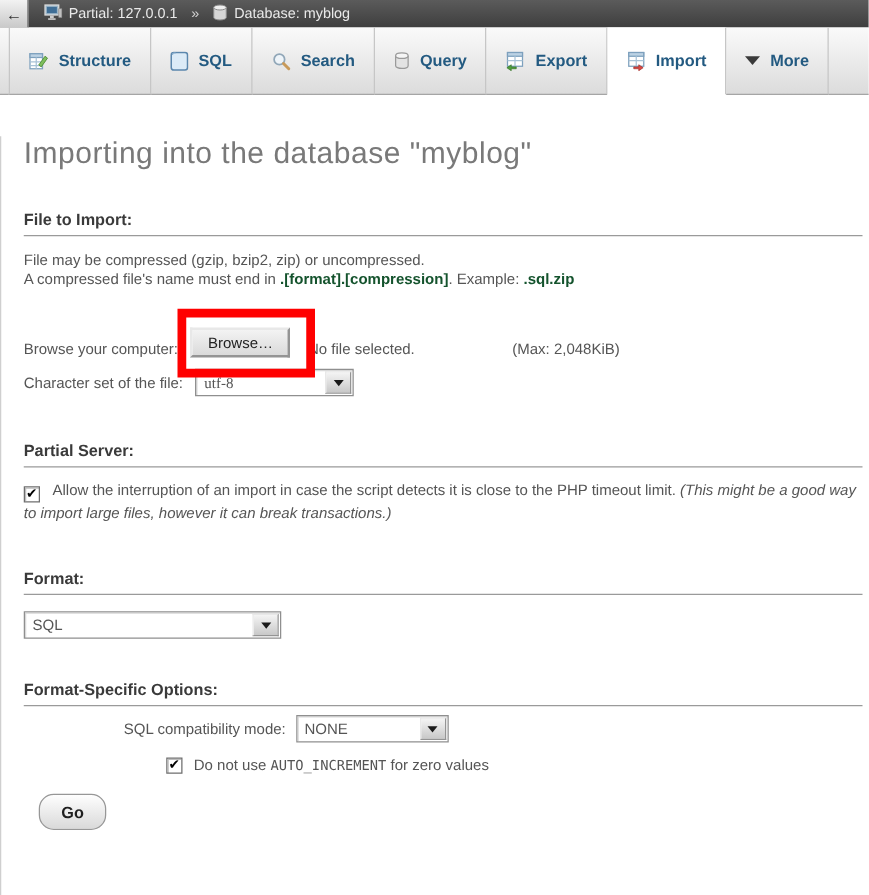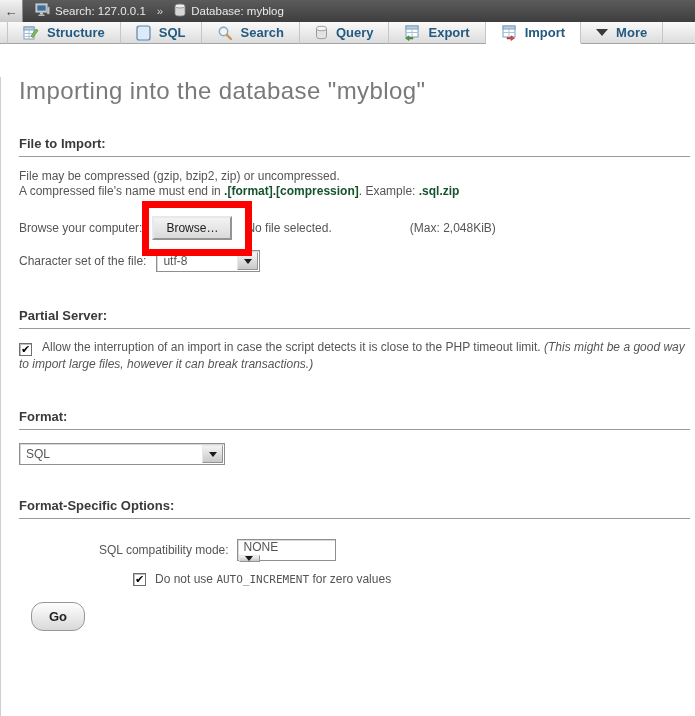--- a/index.html
+++ b/index.html
@@ -20,21 +20,21 @@
     background:linear-gradient(#f2f2f2,#c9c9c9);
     border-right:1px solid #8d8d8d;
     display:flex; align-items:center; justify-content:center;
     color:#333; font-size:13px; cursor:pointer;
   }
   .crumb { display:flex; align-items:center; gap:5px; margin-left:12px; }
   .crumb-sep { margin:0 6px; color:#cfcfcf; }
 
   
   .tabbar {
-    height:22px; display:flex; align-items:stretch;
+    height:54px; display:flex; align-items:stretch;
     background:linear-gradient(#fafafa,#dbdbdb);
     justify-content:flex-end;
   }
   .tab-lead { width:7px; border-bottom:1px solid #a5a5a5; }
   .tab-filler { flex:1; border-bottom:1px solid #a5a5a5; }
   .tab {
     display:flex; align-items:center; gap:8px; padding:0 15px;
     font-size:13px; font-weight:bold; color:#235a81;
     border-right:1px solid #c6c6c6; border-bottom:1px solid #a5a5a5;
     cursor:pointer; white-space:nowrap;
@@ -66,21 +66,21 @@
   .sh-file { margin-top:31px; }
   .sh-partial { margin-top:36px; }
   .sh-format { margin-top:37px; }
   .sh-fso { margin-top:33px; }
 
   .body-text { font-size:12px; color:#555; line-height:15px; }
   .mt12 { margin-top:12px; }
   b.dark { color:#14532d; }
 
   .row { display:flex; align-items:center; font-size:12px; color:#555; }
-  .browse-row { margin-top:16px; height:26px; }
+  .browse-row { margin-top:29px; height:26px;align-items:flex-end; }
   .charset-row { margin-top:9px; }
 
   
   .classic-btn {
     height:24px; padding:0 12px; font-size:12px; color:#222;
     background:linear-gradient(#f3f3f3,#dadada);
     border:2px outset #e8e8e8; cursor:pointer;
     font-family:"Liberation Sans","DejaVu Sans",sans-serif;
   }
   .browse-wrap { position:relative; display:inline-block; margin:0 14px 0 10px; }
@@ -133,22 +133,22 @@
   .spin-buttons { width:28px; display:flex; flex-direction:column; gap:1px; margin-right:2px; }
   .spin-btn {
     height:10px; background:linear-gradient(#f2f2f2,#cdcdcd);
     border:1px outset #e4e4e4; display:flex; align-items:center; justify-content:center;
     cursor:pointer;
   }
   .tri-up { width:0; height:0; border-left:3px solid transparent; border-right:3px solid transparent; border-bottom:4px solid #222; }
   .tri-dn { width:0; height:0; border-left:3px solid transparent; border-right:3px solid transparent; border-top:4px solid #222; }
 
   .format-select-row { margin-top:13px; }
-  .compat-row { margin-top:20px; margin-left:80px; }
-  .compat-row .select-widget { margin-left:8px;flex-direction:column; }
+  .compat-row { margin-top:7px; margin-left:80px; }
+  .compat-row .select-widget { margin-left:8px; }
   .autoinc-row { margin-top:11px; margin-left:114px; font-size:12px; color:#555; display:flex; align-items:center; }
   .autoinc-row .checkbox { margin-right:9px; }
   code.mono {
     font-family:"DejaVu Sans Mono","Liberation Mono",monospace;
     font-size:11px; color:#555;
   }
 
   .go-btn {
     margin:16px 0 0 12px; padding:6px 17px; font-size:13px; font-weight:bold;
     color:#1f1f1f; background:linear-gradient(#fefefe,#d9d9d9);
@@ -166,21 +166,21 @@
   <div class="crumb">
     <span class="icon">
       <svg width="15" height="14" viewBox="0 0 15 14">
           <rect x="1" y="1" width="11" height="8" fill="#9db6c8" stroke="#dddddd"></rect>
           <rect x="2.5" y="2.5" width="8" height="5" fill="#3f6e96"></rect>
           <rect x="5" y="9.5" width="3" height="2" fill="#cccccc"></rect>
           <rect x="3.5" y="11.5" width="6" height="1.5" fill="#bbbbbb"></rect>
           <rect x="12" y="4" width="2.5" height="7" fill="#c0c0c0" stroke="#888888" stroke-width="0.5"></rect>
         </svg>
     </span>
-    <span>Search: 127.0.0.1</span>
+    <span>Partial: 127.0.0.1</span>
     <span class="crumb-sep">»</span>
     <span class="icon">
       <svg width="12" height="14" viewBox="0 0 12 14">
           <path d="M1 3 v8 a5 2 0 0 0 10 0 v-8" fill="#d6d6d6" stroke="#8a8a8a" stroke-width="0.8"></path>
           <ellipse cx="6" cy="3" rx="5" ry="2" fill="#efefef" stroke="#8a8a8a" stroke-width="0.8"></ellipse>
         </svg>
     </span>
     <span>Database: myblog</span>
   </div>
 </div>
@@ -286,21 +286,21 @@
       <button class="classic-btn">Browse…</button>
       <span class="red-box"></span>
     </span>
     <span class="no-file">No file selected.</span>
     <span class="max-note">(Max: 2,048KiB)</span>
   </div>
 
   <div class="row charset-row">
     <span>Character set of the file:</span>
     <span class="select-widget" style="margin-left:10px;">
-      <span class="select-field" style="width:79px;">utf-8</span>
+      <span class="select-field" style="width:102px;font-family:Liberation Serif, serif;">utf-8</span>
       <span class="select-arrow">
           <i></i>
         </span>
     </span>
   </div>
 
   
   <div class="section-heading sh-partial">Partial Server:</div>
 
   <div class="partial-para">

